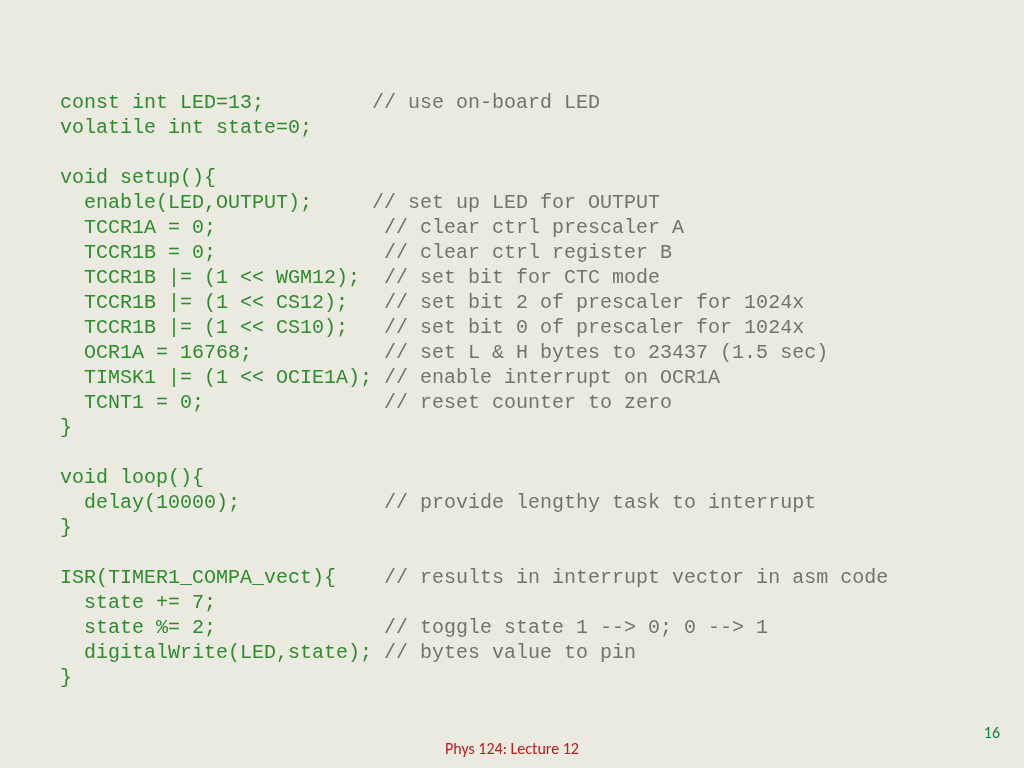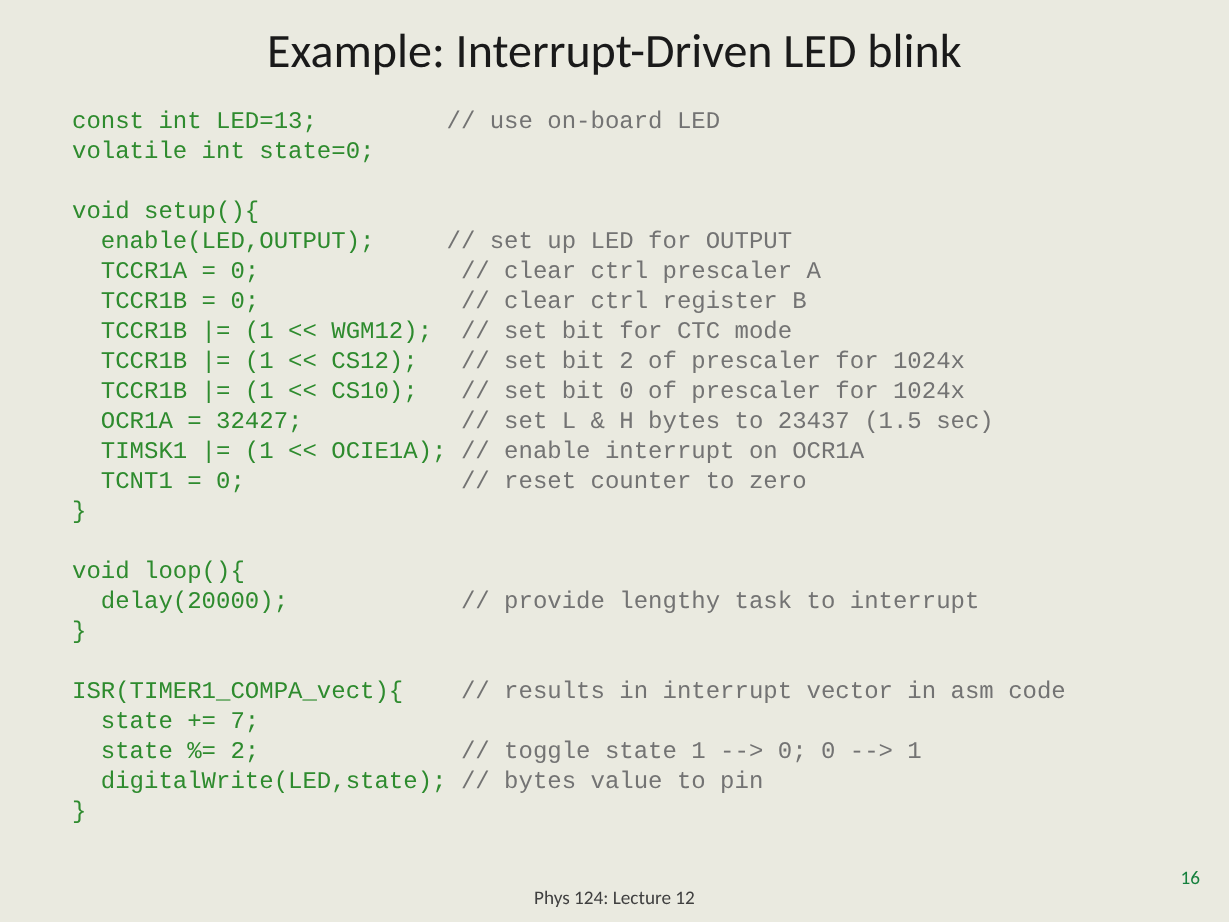--- a/index.html
+++ b/index.html
@@ -38,55 +38,54 @@
   }
   .c-green { color: #2e8b2e; }
   .c-blue  { color: #737373; }
   .footer-left {
     position: absolute;
     bottom: 10px;
     left: 0;
     width: 100%;
     text-align: center;
     font-size: 16px;
-    color: #404040;
+    color: #b91c1c;
     margin-top: 12px;
   }
   .footer-right {
     position: absolute;
     bottom: 26px;
     right: 24px;
     font-size: 16px;
     color: #15803d;
   }
 </style>
 </head>
 <body>
 
 <div class="slide">
 
-  <div class="title">Example: Interrupt-Driven LED blink</div>
 
   <div class="code-block"><span class="c-green">const int LED=13;         </span><span class="c-blue">// use on-board LED</span>
 <span class="c-green">volatile int state=0;</span>
 <span class="c-green"></span>
 <span class="c-green">void setup(){</span>
 <span class="c-green">  enable(LED,OUTPUT);     </span><span class="c-blue">// set up LED for OUTPUT</span>
 <span class="c-green">  TCCR1A = 0;              </span><span class="c-blue">// clear ctrl prescaler A</span>
 <span class="c-green">  TCCR1B = 0;              </span><span class="c-blue">// clear ctrl register B</span>
 <span class="c-green">  TCCR1B |= (1 &lt;&lt; WGM12);  </span><span class="c-blue">// set bit for CTC mode</span>
 <span class="c-green">  TCCR1B |= (1 &lt;&lt; CS12);   </span><span class="c-blue">// set bit 2 of prescaler for 1024x</span>
 <span class="c-green">  TCCR1B |= (1 &lt;&lt; CS10);   </span><span class="c-blue">// set bit 0 of prescaler for 1024x</span>
-<span class="c-green">  OCR1A = 32427;           </span><span class="c-blue">// set L &amp; H bytes to 23437 (1.5 sec)</span>
+<span class="c-green">  OCR1A = 16768;           </span><span class="c-blue">// set L &amp; H bytes to 23437 (1.5 sec)</span>
 <span class="c-green">  TIMSK1 |= (1 &lt;&lt; OCIE1A); </span><span class="c-blue">// enable interrupt on OCR1A</span>
 <span class="c-green">  TCNT1 = 0;               </span><span class="c-blue">// reset counter to zero</span>
 <span class="c-green">}</span>
 <span class="c-green"></span>
 <span class="c-green">void loop(){</span>
-<span class="c-green">  delay(20000);            </span><span class="c-blue">// provide lengthy task to interrupt</span>
+<span class="c-green">  delay(10000);            </span><span class="c-blue">// provide lengthy task to interrupt</span>
 <span class="c-green">}</span>
 <span class="c-green"></span>
 <span class="c-green">ISR(TIMER1_COMPA_vect){    </span><span class="c-blue">// results in interrupt vector in asm code</span>
 <span class="c-green">  state += 7;</span>
 <span class="c-green">  state %= 2;              </span><span class="c-blue">// toggle state 1 --&gt; 0; 0 --&gt; 1</span>
 <span class="c-green">  digitalWrite(LED,state); </span><span class="c-blue">// bytes value to pin</span>
 <span class="c-green">}</span></div>
 
   <div class="footer-left">Phys 124: Lecture 12</div>
   <div class="footer-right">16</div>

